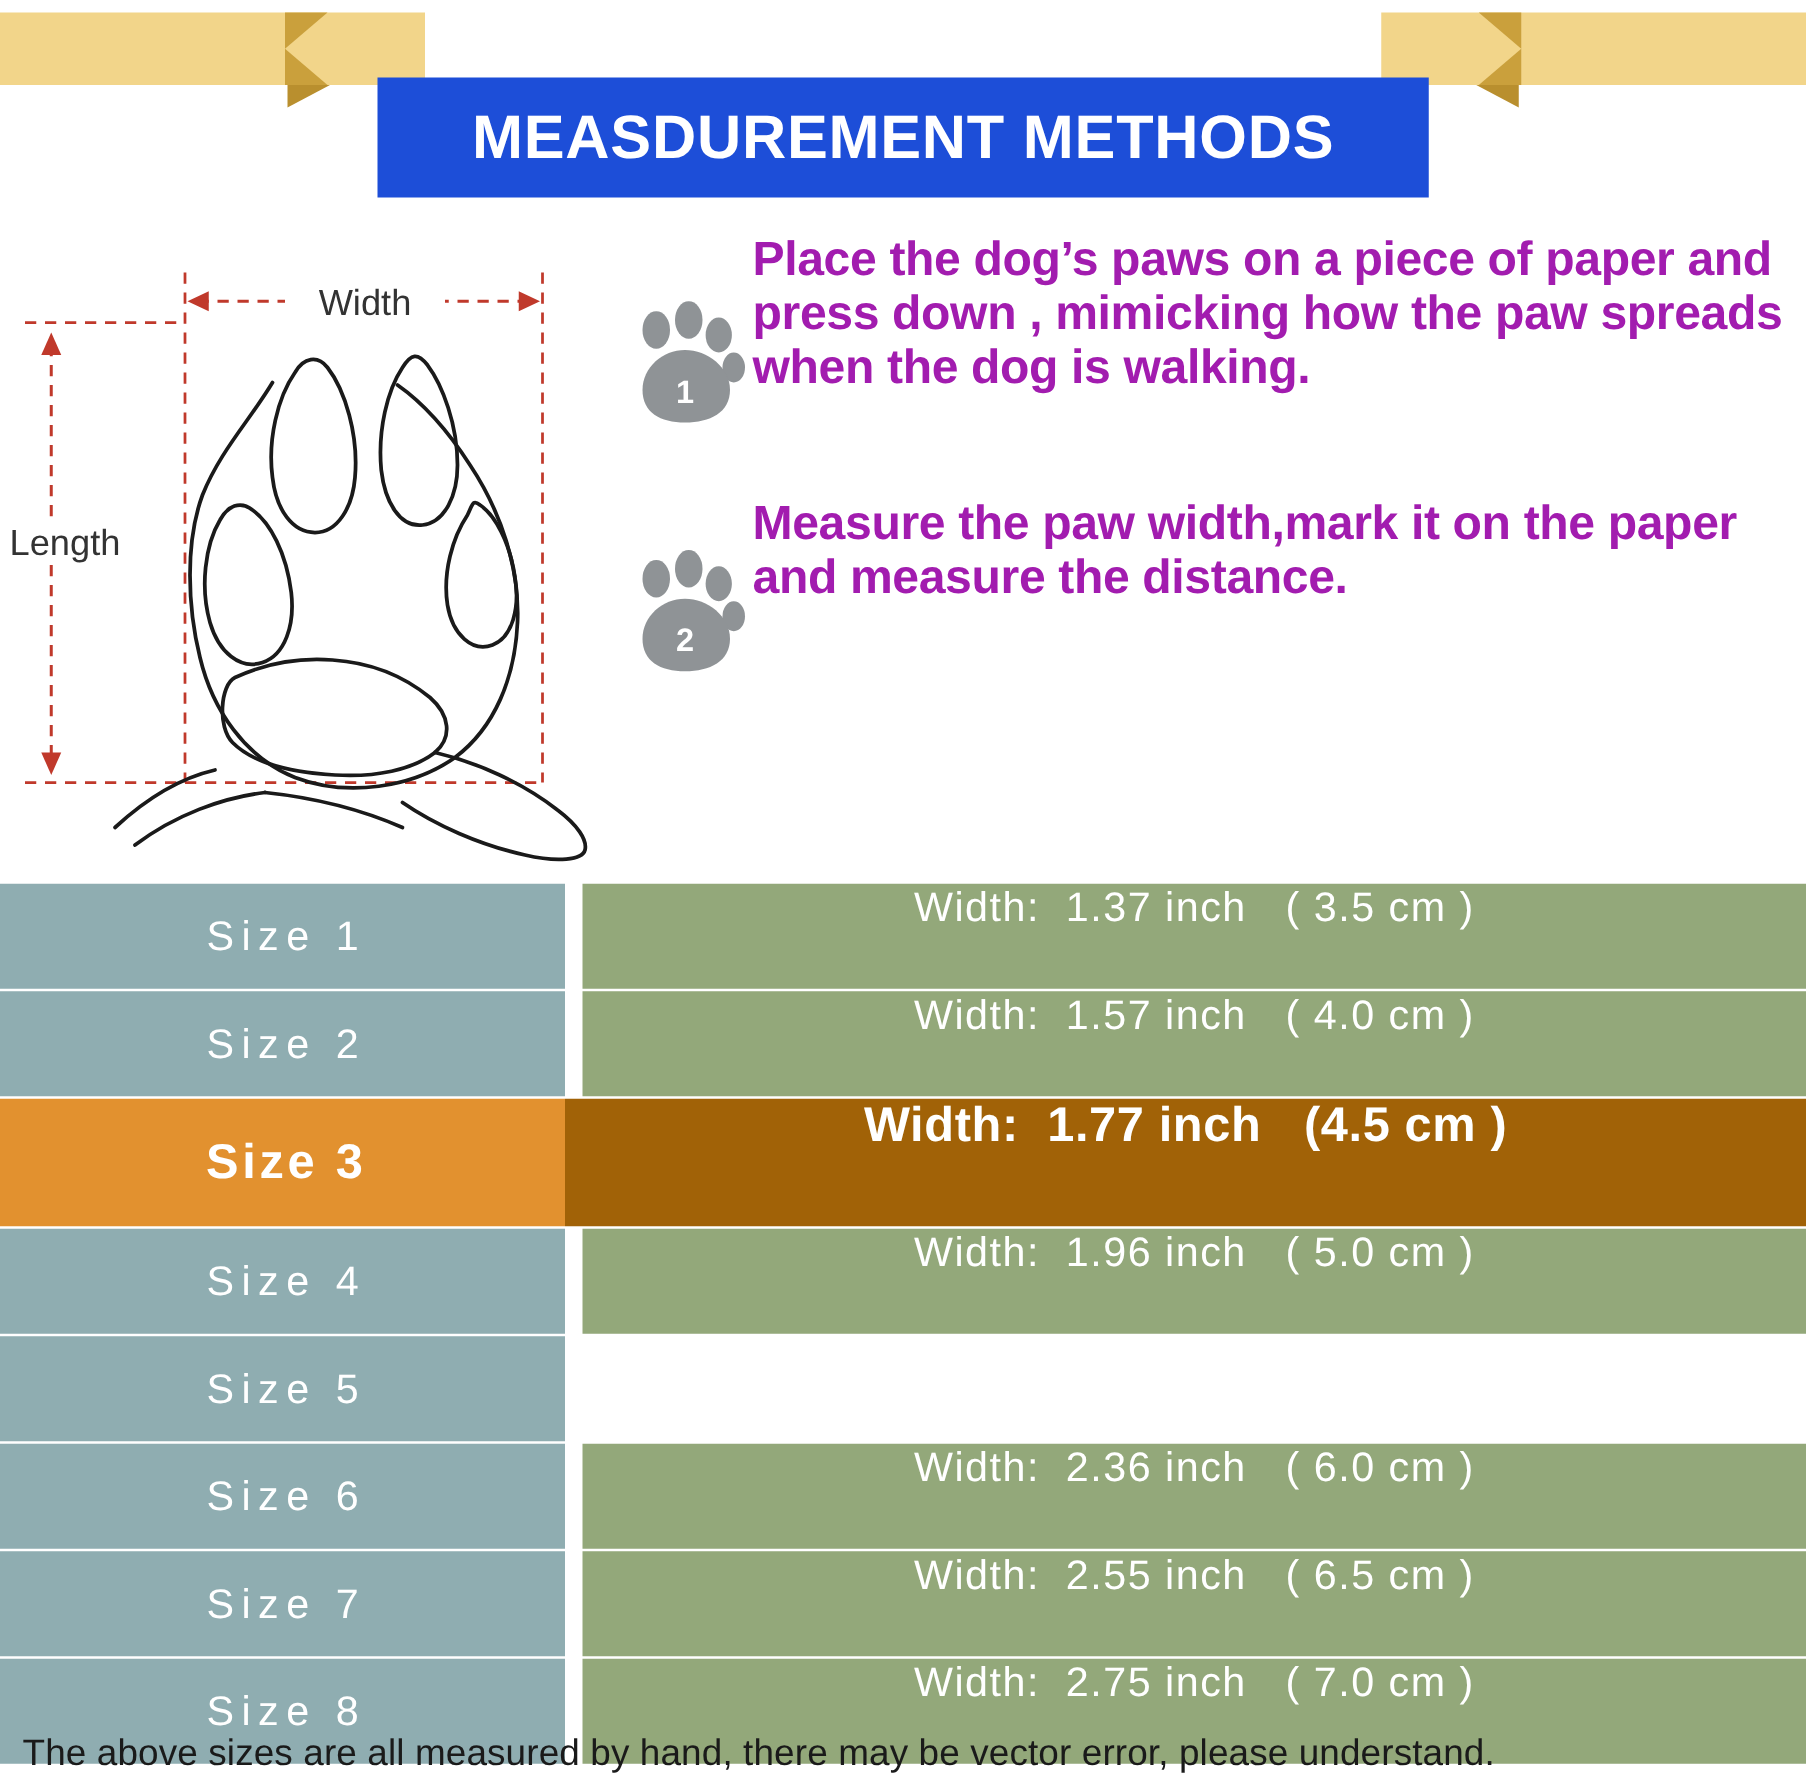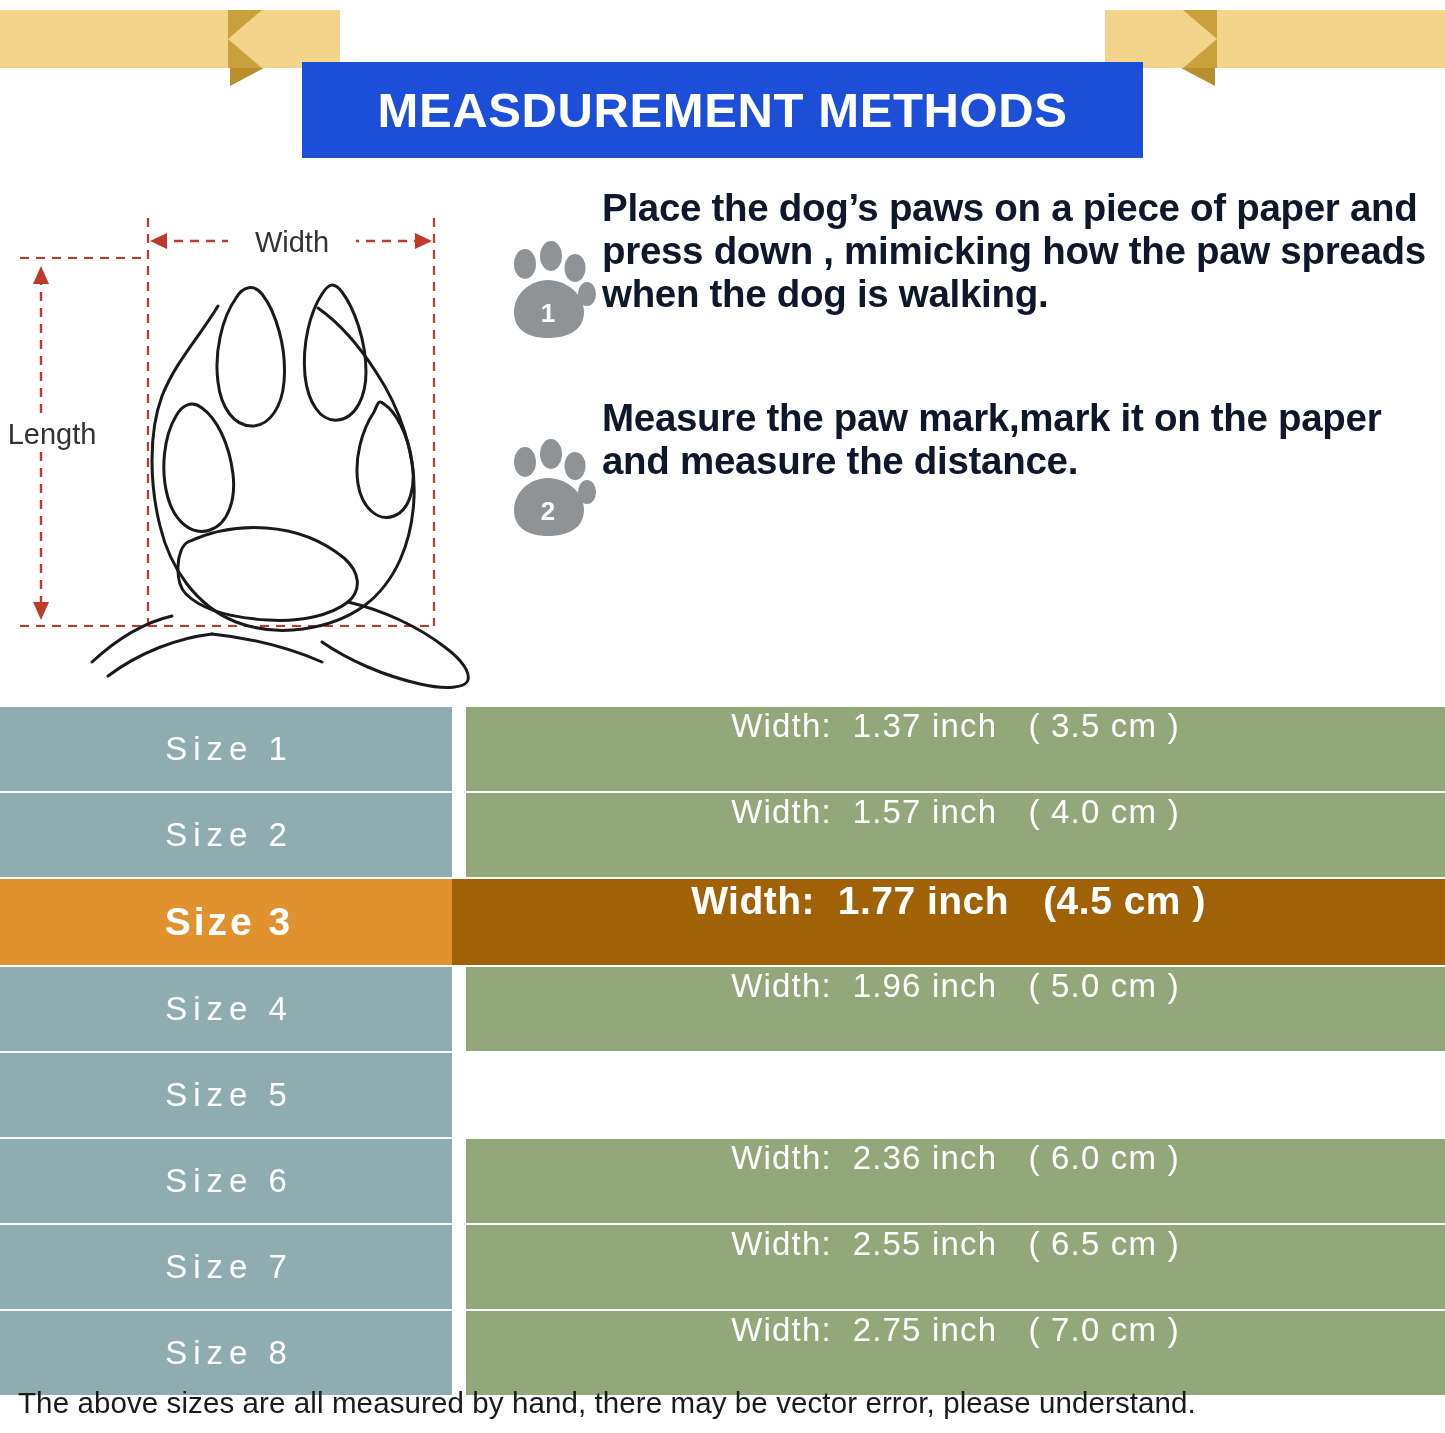--- a/index.html
+++ b/index.html
@@ -115,21 +115,21 @@
     flex: 0 0 auto;
     width: 110px;
     position: relative;
     padding-top: 56px;
   }
   .step-text {
     flex: 1 1 auto;
     font-size: 38.5px;
     font-weight: bold;
     line-height: 1.12;
-    color: #0f172a;
+    color: #a21caf;
     letter-spacing: -0.3px;
   }
   .step1 .step-text { padding-top: 6px; }
   .step2 .step-text { padding-top: 18px; }
 
   
   .size-table {
     position: absolute;
     left: 0;
     top: 707px;
@@ -159,21 +159,21 @@
     color: #ffffff;
     display: flex;
     align-items: flex-start;
     justify-content: center;
     font-size: 33px;
     letter-spacing: 1.2px;
     box-sizing: border-box;
   }
   .cell-width .val { white-space: pre; }
 
-  .row.highlight { height: 86px; }
+  .row.highlight { height: 102px; }
   .row.highlight .cell-size {
     background: #e2912f;
     font-size: 39px;
     font-weight: bold;
     letter-spacing: 3px;
   }
   .row.highlight .cell-width {
     background: #a16207;
     font-size: 39px;
     font-weight: bold;
@@ -293,21 +293,21 @@
             <ellipse cx="33" cy="28" rx="11" ry="15"></ellipse>
             <ellipse cx="59" cy="20" rx="11" ry="15"></ellipse>
             <ellipse cx="83" cy="32" rx="10.5" ry="14"></ellipse>
             <ellipse cx="95" cy="58" rx="9" ry="12"></ellipse>
             <path d="M56,44 C74,44 92,58 92,76 C92,94 76,102 56,102
                      C36,102 22,94 22,76 C22,58 38,44 56,44 Z"></path>
           </g>
           <text x="56" y="86" font-family="Liberation Sans, sans-serif" font-size="26" font-weight="bold" fill="#ffffff" text-anchor="middle">2</text>
         </svg>
       </div>
-      <div class="step-text">Measure the paw mark,mark it on the paper and measure the distance.</div>
+      <div class="step-text">Measure the paw width,mark it on the paper and measure the distance.</div>
     </div>
 
   </div>
 </div>
 
 <div class="size-table">
 
   <div class="row">
     <div class="cell-size">Size 1</div>
     <div class="cell-width">

